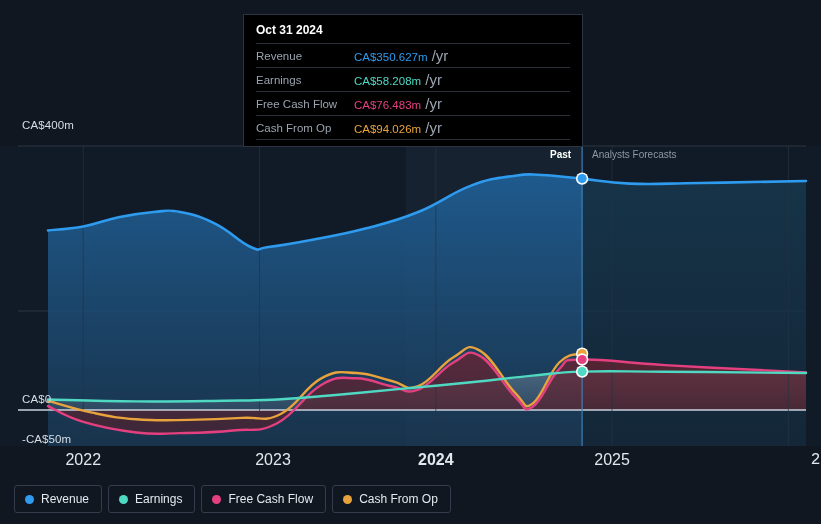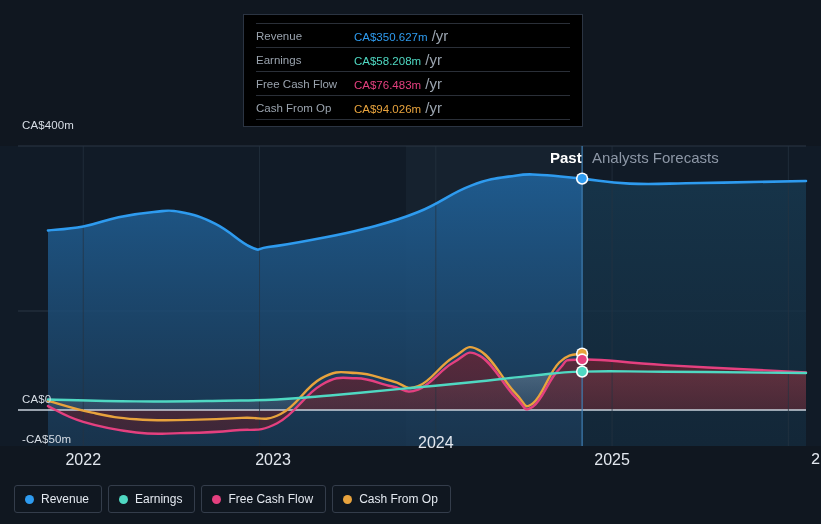--- a/index.html
+++ b/index.html
@@ -37,21 +37,21 @@
     color: #e2e7ee;
     font-size: 16px;
     text-align: right;
     white-space: nowrap;
     transform: translateX(-50%);
   }
 
   
   .period-label {
     position: absolute;
-    font-size: 15px;
+    font-size: 10px;
     white-space: nowrap;
   }
   .period-label.past { color: #ffffff; font-weight: bold; }
   .period-label.forecast { color: #8d97a6; }
 
   
   #tooltip {
     position: absolute;
     left: 243px; top: 14px;
     width: 340px;
@@ -171,29 +171,30 @@
       </svg>
   </div>
 
   <div class="y-label" id="ylab0" style="left: 22px; top: 119px;">CA$400m</div>
   <div class="y-label" id="ylab1" style="left: 22px; top: 393px;">CA$0</div>
   <div class="y-label" id="ylab2" style="left: 22px; top: 433px;">-CA$50m</div>
 
   <div id="x-labels">
       <div class="x-label" style="left: 83.2558px; top: 451px;">2022</div>
       <div class="x-label" style="left: 273px; top: 451px;">2023</div>
-      <div class="x-label" style="left: 435.814px; top: 434px;">2024</div>
+      <div class="x-label" style="left: 435.814px; top: 451px; font-weight: bold;">2024</div>
       <div class="x-label" style="left: 612.093px; top: 451px;">2025</div>
       <div class="x-label" style="left: 830px; top: 451px; font-family: Liberation Mono, monospace;">2026</div>
     </div>
 
   <div class="period-label past" style="left:550px; top:149px;">Past</div>
   <div class="period-label forecast" style="left:592px; top:149px;">Analysts Forecasts</div>
 
   <div id="tooltip">
+    <div class="tt-title">Oct 31 2024</div>
     <table>
       <tbody id="tt-body">
           <tr>
             <td class="tt-name">Revenue</td>
             <td class="tt-val"><span style="color: rgb(46, 155, 239);">CA$350.627m</span><span class="unit"> /yr</span></td>
           </tr>
           <tr>
             <td class="tt-name">Earnings</td>
             <td class="tt-val"><span style="color: rgb(79, 216, 194);">CA$58.208m</span><span class="unit"> /yr</span></td>
           </tr>

